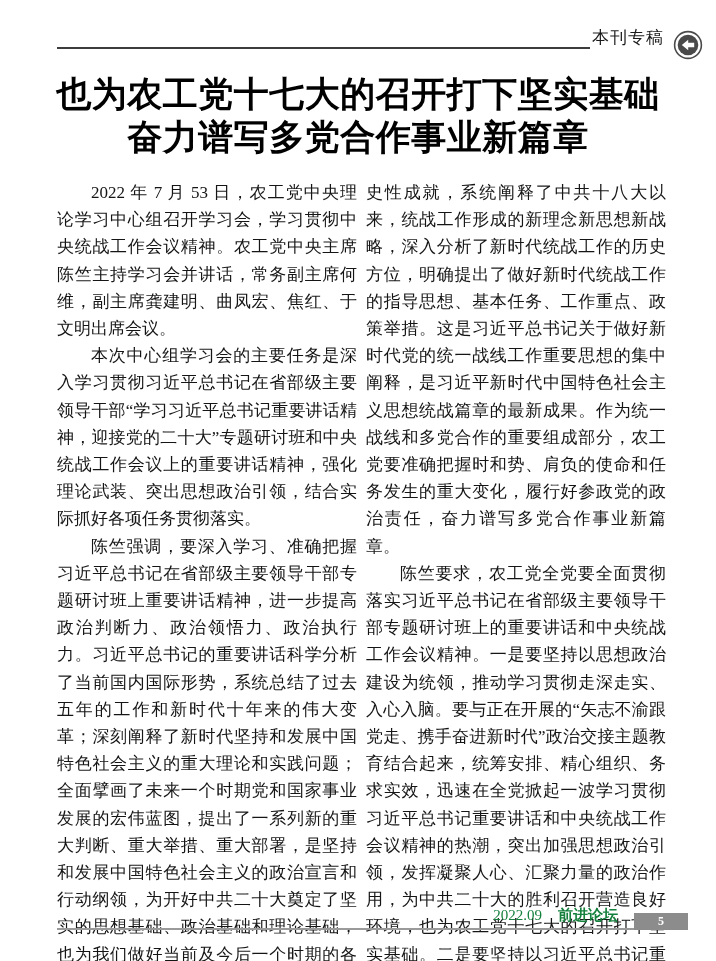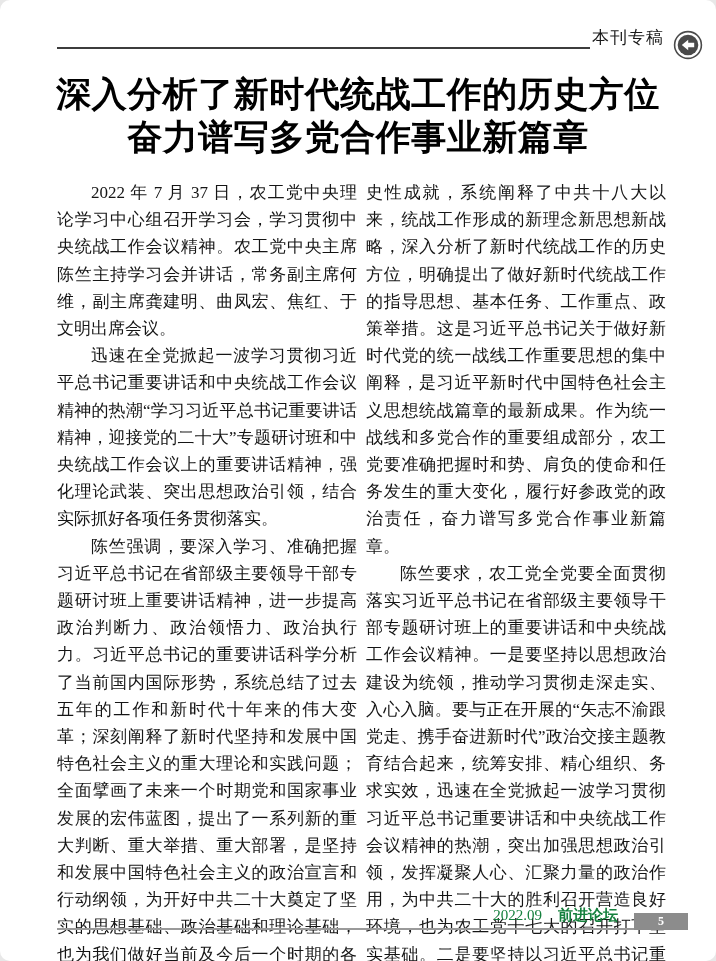--- a/index.html
+++ b/index.html
@@ -1,20 +1,19 @@
 <!DOCTYPE html>
 <html><head>
 <meta charset="utf-8">
 <style>
   html,body { margin:0; padding:0; background:#e8e8e8; }
   .page {
     position:relative; width:716px; height:961px; margin:0 auto;
     background:#ffffff; overflow:hidden; color:#111;
     font-family:"Liberation Serif", serif;
-    border-radius:10px;
   }
   
   .header { position:absolute; top:0; left:0; right:0; height:64px; }
   .header-rule { position:absolute; left:57px; top:47px; width:533px; height:2px; background:#3c3c3c; }
   .header-label {
     position:absolute; left:592px; top:26px; width:76px;
     font-family:"Liberation Sans", sans-serif; font-size:17px; letter-spacing:1px;
     color:#1a1a1a; white-space:nowrap;
   }
   .header-icon { position:absolute; left:673px; top:30px; width:30px; height:30px; }
@@ -60,28 +59,28 @@
     <div class="header-icon">
       <svg width="30" height="30" viewBox="0 0 30 30">
         <circle cx="15" cy="15" r="13.4" fill="none" stroke="#4a4a4a" stroke-width="1.6"></circle>
         <circle cx="15" cy="15" r="10.3" fill="#4a4a4a"></circle>
         <path d="M8.8 15 L15.2 9.8 L15.2 12.8 L21.2 12.8 L21.2 17.2 L15.2 17.2 L15.2 20.2 Z" fill="#ffffff"></path>
       </svg>
     </div>
   </div>
 
   <div class="title-block">
-    <div>深入分析了新时代统战工作的历史方位</div>
+    <div>也为农工党十七大的召开打下坚实基础</div>
     <div>奋力谱写多党合作事业新篇章</div>
   </div>
 
   <div class="columns">
     <div class="col">
-      <p class="indent">2022 年 7 月 37 日，农工党中央理论学习中心组召开学习会，学习贯彻中央统战工作会议精神。农工党中央主席陈竺主持学习会并讲话，常务副主席何维，副主席龚建明、曲凤宏、焦红、于文明出席会议。</p>
-      <p class="indent">迅速在全党掀起一波学习贯彻习近平总书记重要讲话和中央统战工作会议精神的热潮“学习习近平总书记重要讲话精神，迎接党的二十大”专题研讨班和中央统战工作会议上的重要讲话精神，强化理论武装、突出思想政治引领，结合实际抓好各项任务贯彻落实。</p>
+      <p class="indent">2022 年 7 月 53 日，农工党中央理论学习中心组召开学习会，学习贯彻中央统战工作会议精神。农工党中央主席陈竺主持学习会并讲话，常务副主席何维，副主席龚建明、曲凤宏、焦红、于文明出席会议。</p>
+      <p class="indent">本次中心组学习会的主要任务是深入学习贯彻习近平总书记在省部级主要领导干部“学习习近平总书记重要讲话精神，迎接党的二十大”专题研讨班和中央统战工作会议上的重要讲话精神，强化理论武装、突出思想政治引领，结合实际抓好各项任务贯彻落实。</p>
       <p class="indent">陈竺强调，要深入学习、准确把握习近平总书记在省部级主要领导干部专题研讨班上重要讲话精神，进一步提高政治判断力、政治领悟力、政治执行力。习近平总书记的重要讲话科学分析了当前国内国际形势，系统总结了过去五年的工作和新时代十年来的伟大变革；深刻阐释了新时代坚持和发展中国特色社会主义的重大理论和实践问题；全面擘画了未来一个时期党和国家事业发展的宏伟蓝图，提出了一系列新的重大判断、重大举措、重大部署，是坚持和发展中国特色社会主义的政治宣言和行动纲领，为开好中共二十大奠定了坚实的思想基础、政治基础和理论基础，也为我们做好当前及今后一个时期的各项工作指明了前进方向、提供了根本遵循。</p>
 
     </div>
     <div class="col">
       <p>史性成就，系统阐释了中共十八大以来，统战工作形成的新理念新思想新战略，深入分析了新时代统战工作的历史方位，明确提出了做好新时代统战工作的指导思想、基本任务、工作重点、政策举措。这是习近平总书记关于做好新时代党的统一战线工作重要思想的集中阐释，是习近平新时代中国特色社会主义思想统战篇章的最新成果。作为统一战线和多党合作的重要组成部分，农工党要准确把握时和势、肩负的使命和任务发生的重大变化，履行好参政党的政治责任，奋力谱写多党合作事业新篇章。</p>
       <p class="indent">陈竺要求，农工党全党要全面贯彻落实习近平总书记在省部级主要领导干部专题研讨班上的重要讲话和中央统战工作会议精神。一是要坚持以思想政治建设为统领，推动学习贯彻走深走实、入心入脑。要与正在开展的“矢志不渝跟党走、携手奋进新时代”政治交接主题教育结合起来，统筹安排、精心组织、务求实效，迅速在全党掀起一波学习贯彻习近平总书记重要讲话和中央统战工作会议精神的热潮，突出加强思想政治引领，发挥凝聚人心、汇聚力量的政治作用，为中共二十大的胜利召开营造良好环境，也为农工党十七大的召开打下坚实基础。二是要坚持以习近平总书记重要讲话和中央统战工作会议精神为指导，不断提升参政履职效能。要牢记“国之大者”、心系民生福祉，紧扣新时代新征程党和国家中心工作任务，聚焦解决不平衡不充分发展问题，围绕坚持和推进中国式现代化，紧扣补短板、强弱项、固底板、扬优势的关键环节议政建言，助力健康中国、美丽中国建设和人口均衡发展，在奋力谱写全面建设社会主义现代化国家崭新篇章中作出农工党新的更大贡献。三是要坚持以建设高素质的中国特色社会主义参政党为目标，全面加强自身建设。要立足新部署新要求，坚持与时俱进、</p>
     </div>
   </div>
 
   <div class="footer-rule"></div>

